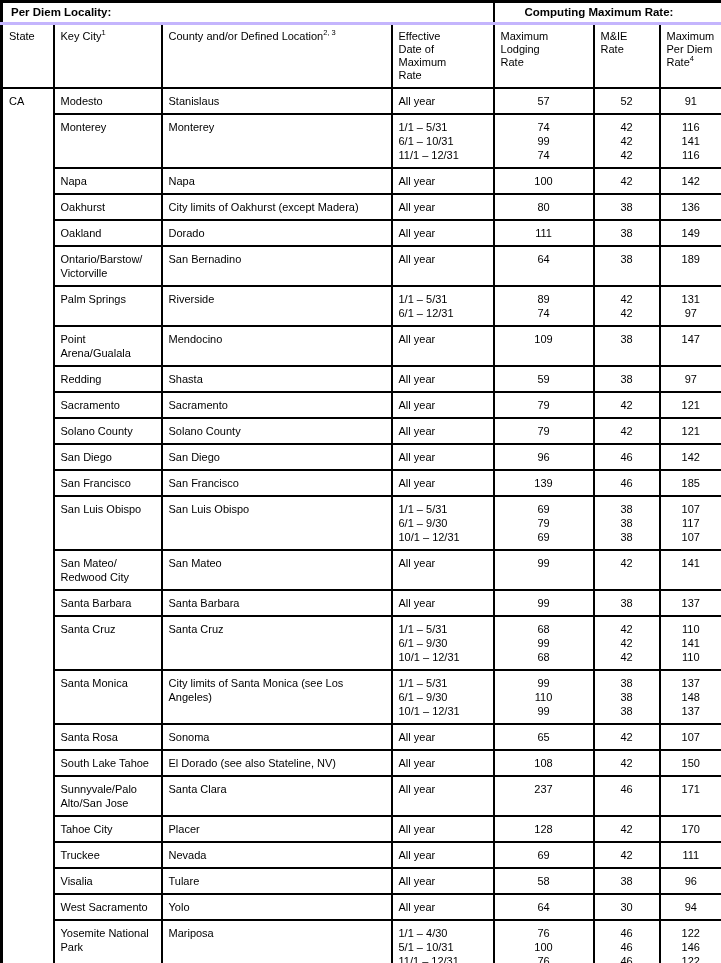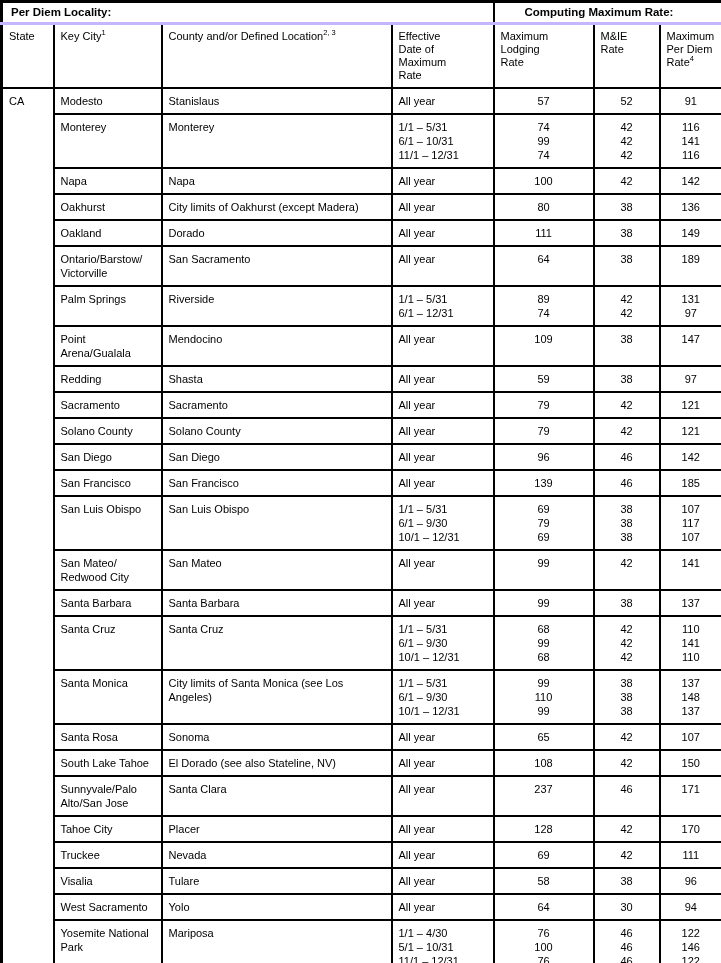--- a/index.html
+++ b/index.html
@@ -148,21 +148,21 @@
           <td class="col-city">Oakland</td>
           <td class="col-county">Dorado</td>
           <td class="col-date">All year</td>
           <td class="col-num">111</td>
           <td class="col-num">38</td>
           <td class="col-num">149</td>
         </tr>
         <tr>
           <td class="col-city">Ontario/Barstow/
 Victorville</td>
-          <td class="col-county">San Sacramento</td>
+          <td class="col-county">San Bernadino</td>
           <td class="col-date">All year</td>
           <td class="col-num">64</td>
           <td class="col-num">38</td>
           <td class="col-num">189</td>
         </tr>
         <tr>
           <td class="col-city">Palm Springs</td>
           <td class="col-county">Riverside</td>
           <td class="col-date">1/1 – 5/31
 6/1 – 12/31</td>

